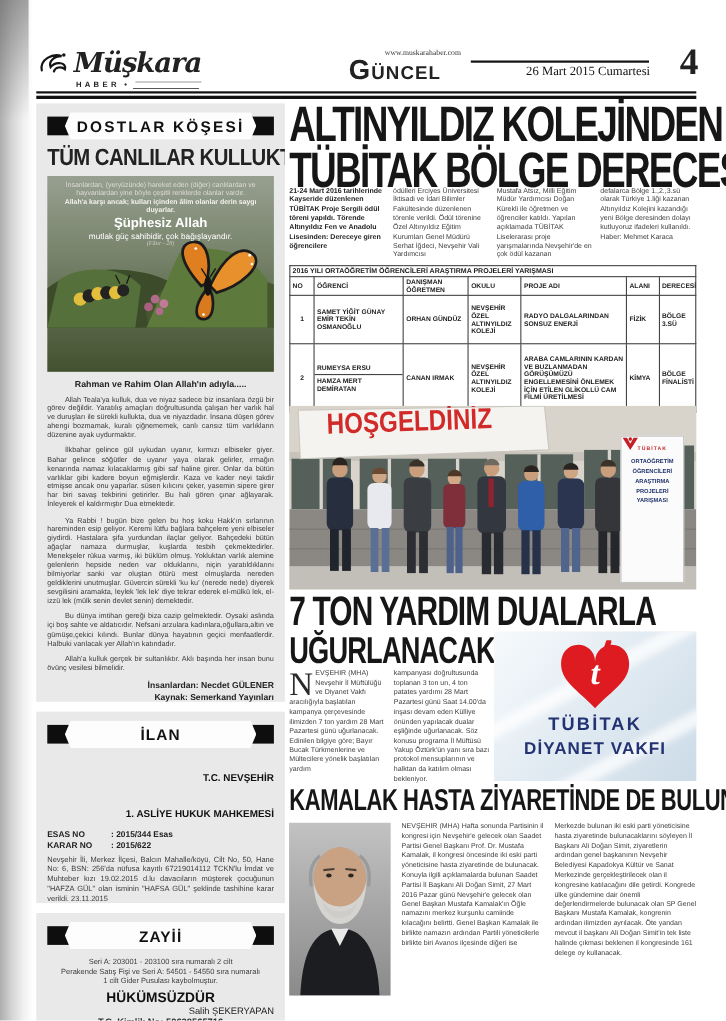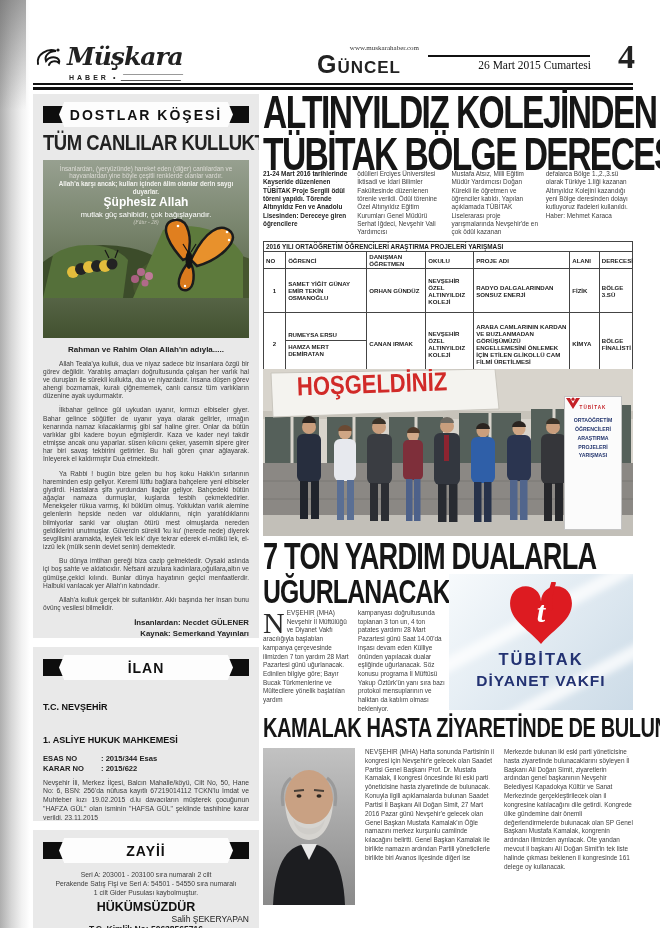--- a/index.html
+++ b/index.html
@@ -53,21 +53,21 @@
   .qimg svg{position:absolute;left:0;top:0;}
   .qtext{position:relative;padding:5px 8px 0;text-align:center;color:#dddcd6;font-size:6.3px;line-height:1.25;}
   .qtext .b{font-weight:bold;color:#f2f2ee;}
   .qtext .big{font-size:12px;font-weight:bold;color:#fff;line-height:1.15;}
   .qtext .b2{font-weight:normal;font-size:7.5px;color:#fff;}
   .qtext .cite{font-family:"Liberation Serif",serif;font-style:italic;font-size:5.5px;color:#cfcfc4;}
   .bismillah{font-weight:bold;font-size:8px;text-align:center;margin:2px 0 6px;color:#222;}
   .lc p{font-size:6.6px;line-height:1.24;color:#3c3c3c;text-align:justify;
     text-indent:16px;margin:0 0 6px;}
   .byline{text-align:right;font-weight:bold;font-size:7.8px;color:#222;line-height:1.35;}
-  .court{font-weight:bold;font-size:9px;text-align:left;line-height:1.25;color:#111;margin-top:22px;}
+  .court{font-weight:bold;font-size:9px;text-align:right;line-height:1.25;color:#111;margin-top:22px;}
   .case{display:flex;font-size:7.6px;font-weight:bold;color:#222;margin-top:1px;}
   .case .lbl{width:58px;}
   .caserows{margin:7px 0 6px;}
   .ilan-body{font-size:6.8px;line-height:1.3;color:#3c3c3c;text-align:justify;}
   .zlines{font-size:6.8px;text-align:center;color:#3c3c3c;line-height:1.35;}
   .voids{font-weight:bold;font-size:12.5px;text-align:center;margin-top:2px;color:#111;}
   .zname{font-weight:normal;font-size:8.5px;text-align:right;color:#222;}
   .ztc{font-weight:bold;font-size:8.5px;text-align:center;color:#222;}
 
   

